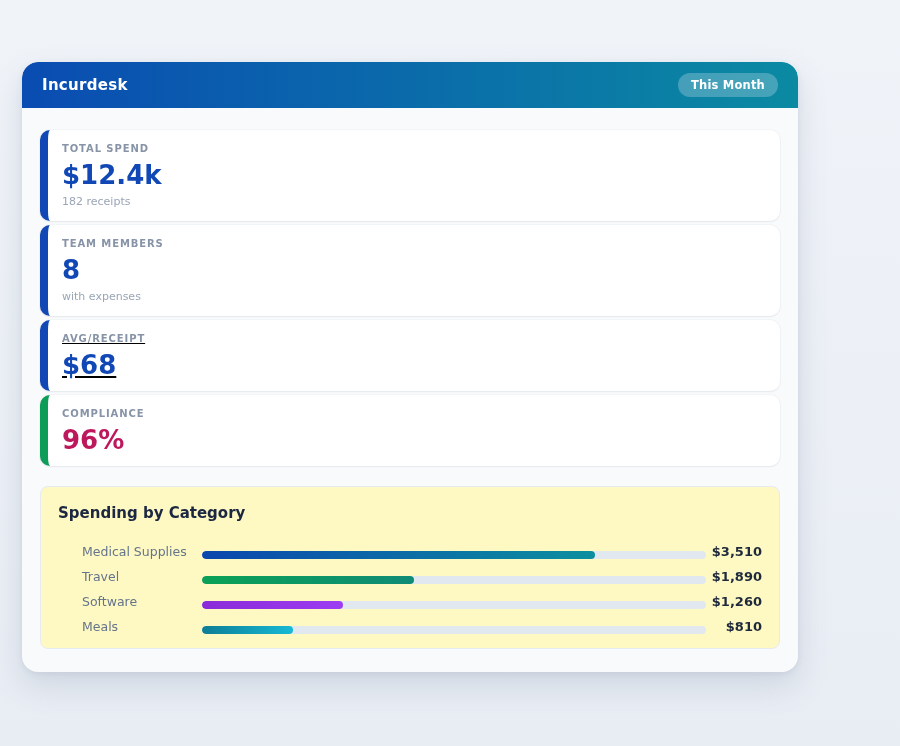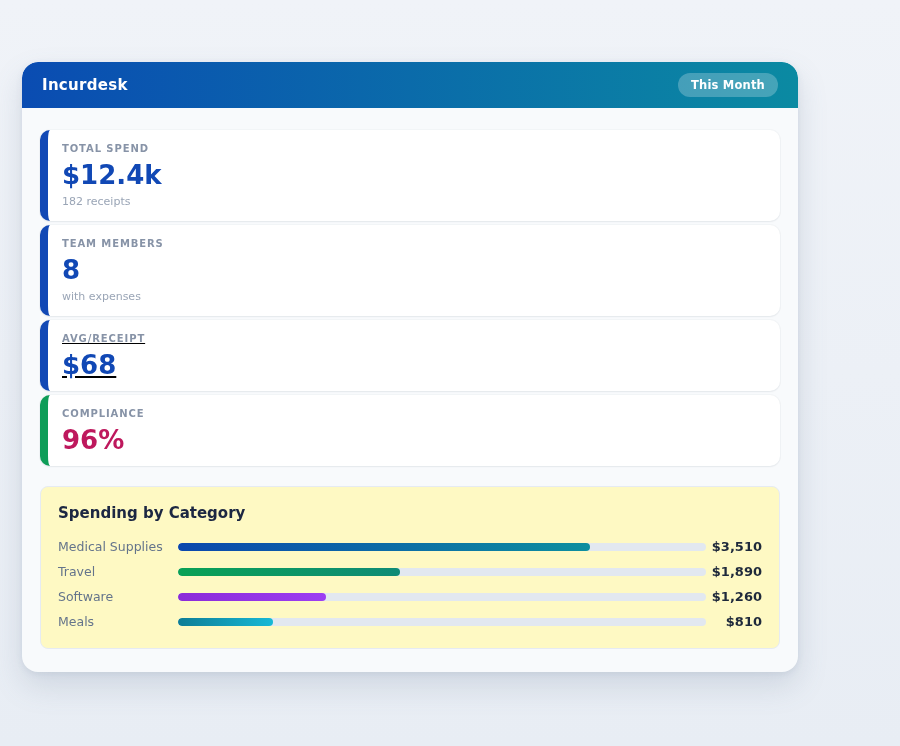--- a/index.html
+++ b/index.html
@@ -78,22 +78,23 @@
     padding: 17px 17px 14px;
   }
   .spend-title {
     font-size: 15px;
     font-weight: bold;
     color: #1c2742;
     margin-bottom: 12px;
   }
   .spend-row {
     display: flex;
-    align-items: center;
+    align-items: flex-end;
     height: 25px;
+    margin-left: 24px;
   }
   .spend-label {
     width: 120px;
     flex-shrink: 0;
     font-size: 12.5px;
     color: #64748b;
   }
   .bar-track {
     flex: 1;
     height: 8px;

